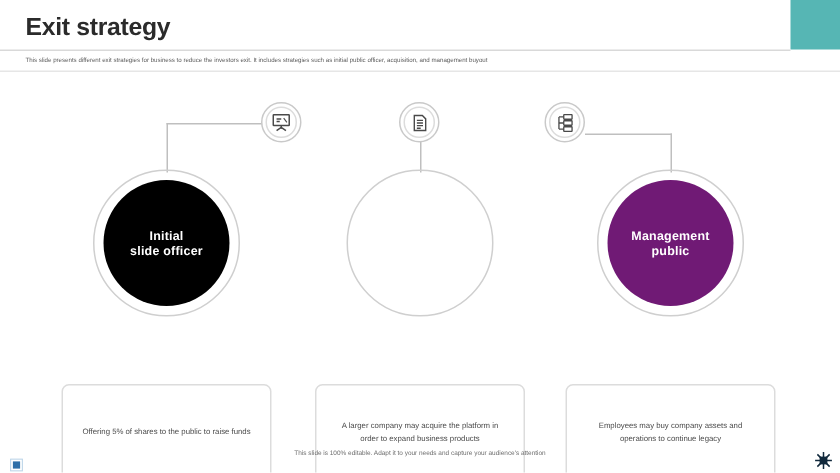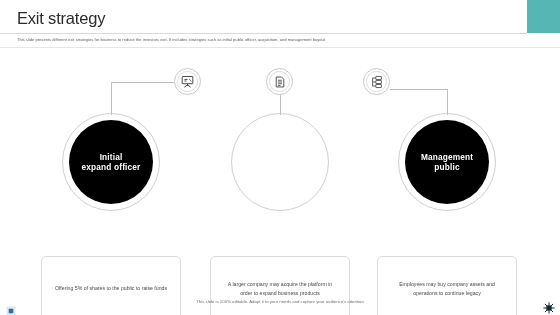--- a/index.html
+++ b/index.html
@@ -27,21 +27,21 @@
     top: 0;
     width: 33px;
     height: 33px;
     background: #56b6b4;
   }
   .title {
     position: absolute;
     left: 17px;
     top: 9px;
     font-size: 16.5px;
-    font-weight: normal;
+    font-weight: bold;
     color: #2b2b2b;
     letter-spacing: -0.2px;
     line-height: 18px;
   }
   .header-rule {
     position: absolute;
     left: 0;
     top: 33px;
     width: 527px;
     height: 1px;
@@ -216,21 +216,21 @@
         <path d="M7 8.6 h5 M7 11.2 h3.4"></path>
         <path d="M14.6 7.6 l3.4 4.6" stroke-width="1.2"></path>
       </svg>
     </div>
 
     <div class="circle-wrap">
       <div class="circle-outline"></div>
       <div class="circle-fill" style="background:#000000">
         <div>
           <div>Initial</div>
-          <div>expand officer</div>
+          <div>slide officer</div>
         </div>
       </div>
     </div>
 
     <div class="card">
       <div class="card-text">Offering 5% of shares to the public to raise funds</div>
 
     </div>
   </div>
 
@@ -267,21 +267,21 @@
         <rect x="10" y="2.5" width="9.5" height="5.2" rx="0.5"></rect>
         <rect x="10" y="9.4" width="9.5" height="5.2" rx="0.5"></rect>
         <rect x="10" y="16.3" width="9.5" height="5.2" rx="0.5"></rect>
         <path d="M4.5 5.1 h5.5 M4.5 12 h5.5 M4.5 18.9 h5.5"></path>
         <path d="M4.5 5.1 V18.9"></path>
       </svg>
     </div>
 
     <div class="circle-wrap">
       <div class="circle-outline"></div>
-      <div class="circle-fill" style="background:#000000">
+      <div class="circle-fill" style="background:#701a75">
         <div>
           <div>Management</div>
           <div>public</div>
         </div>
       </div>
     </div>
 
     <div class="card">
       <div class="card-text">Employees may buy company assets and operations to continue legacy</div>
 

